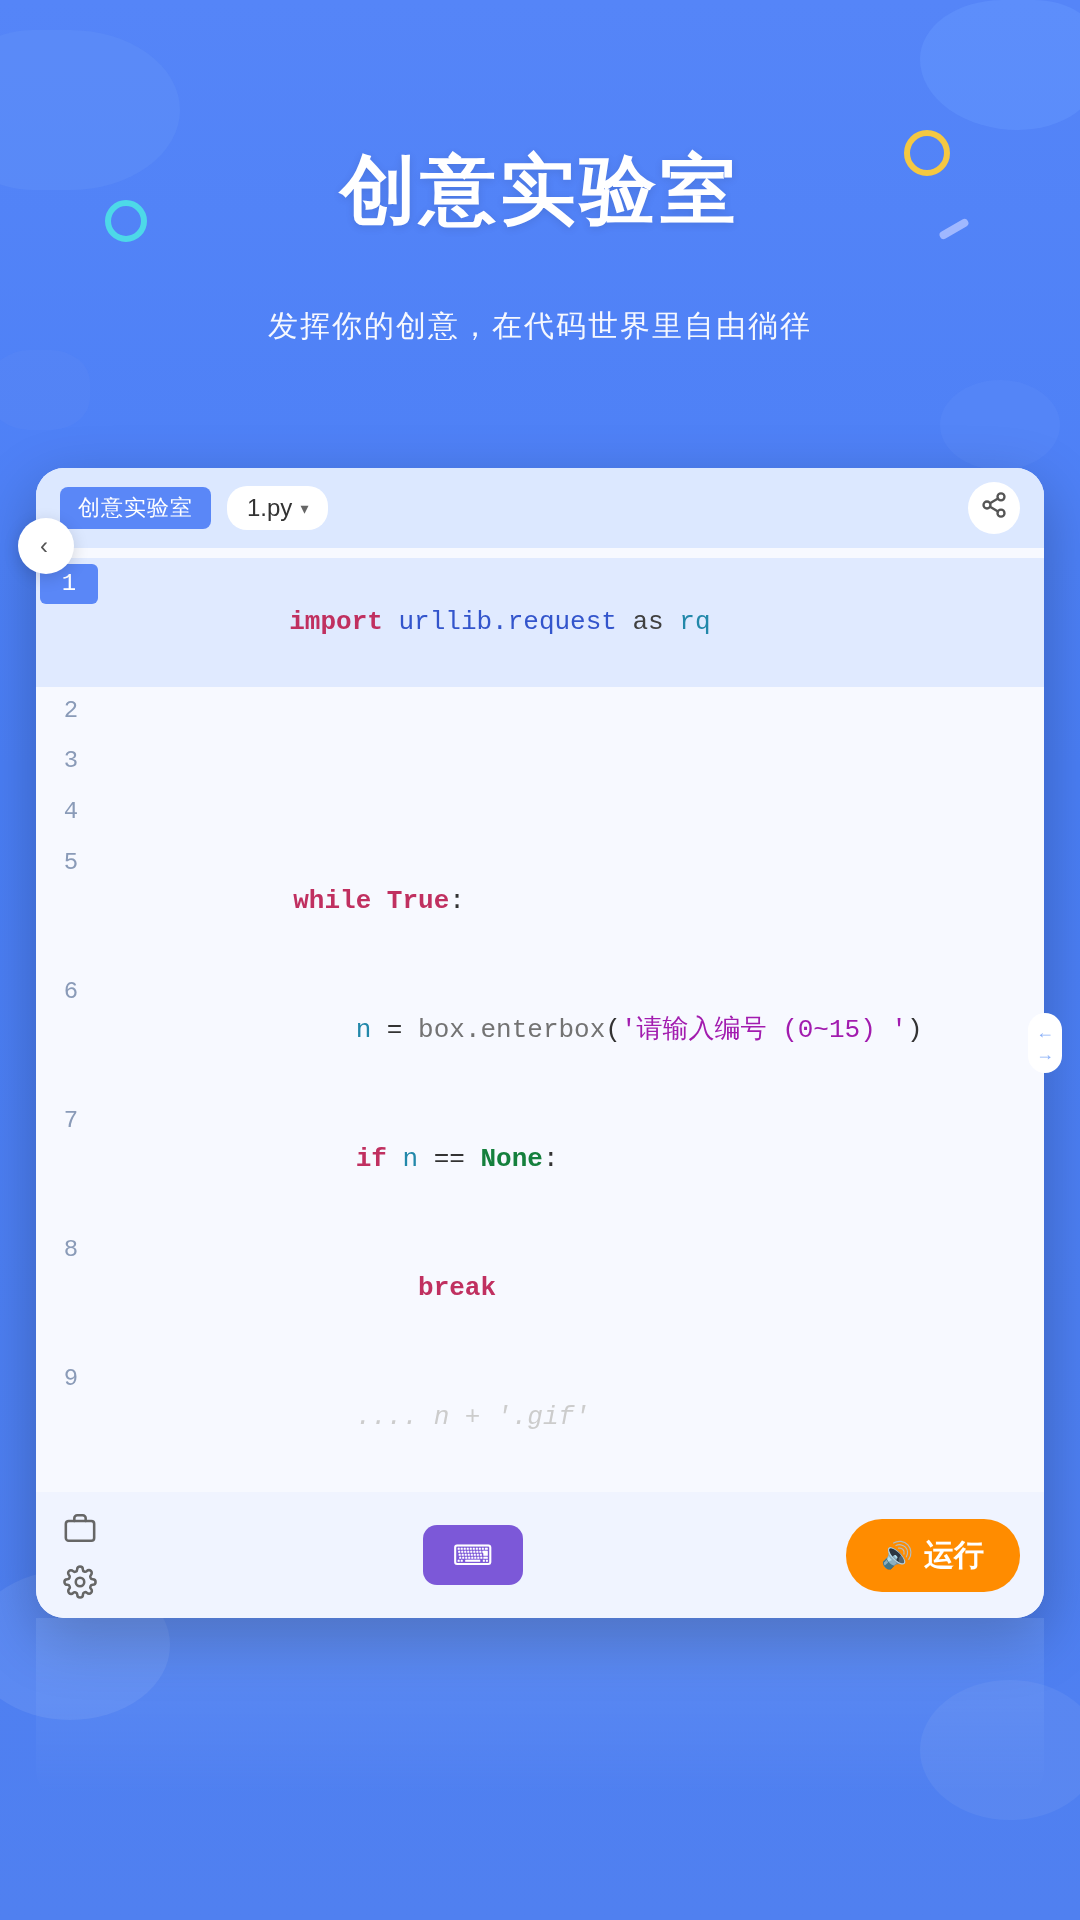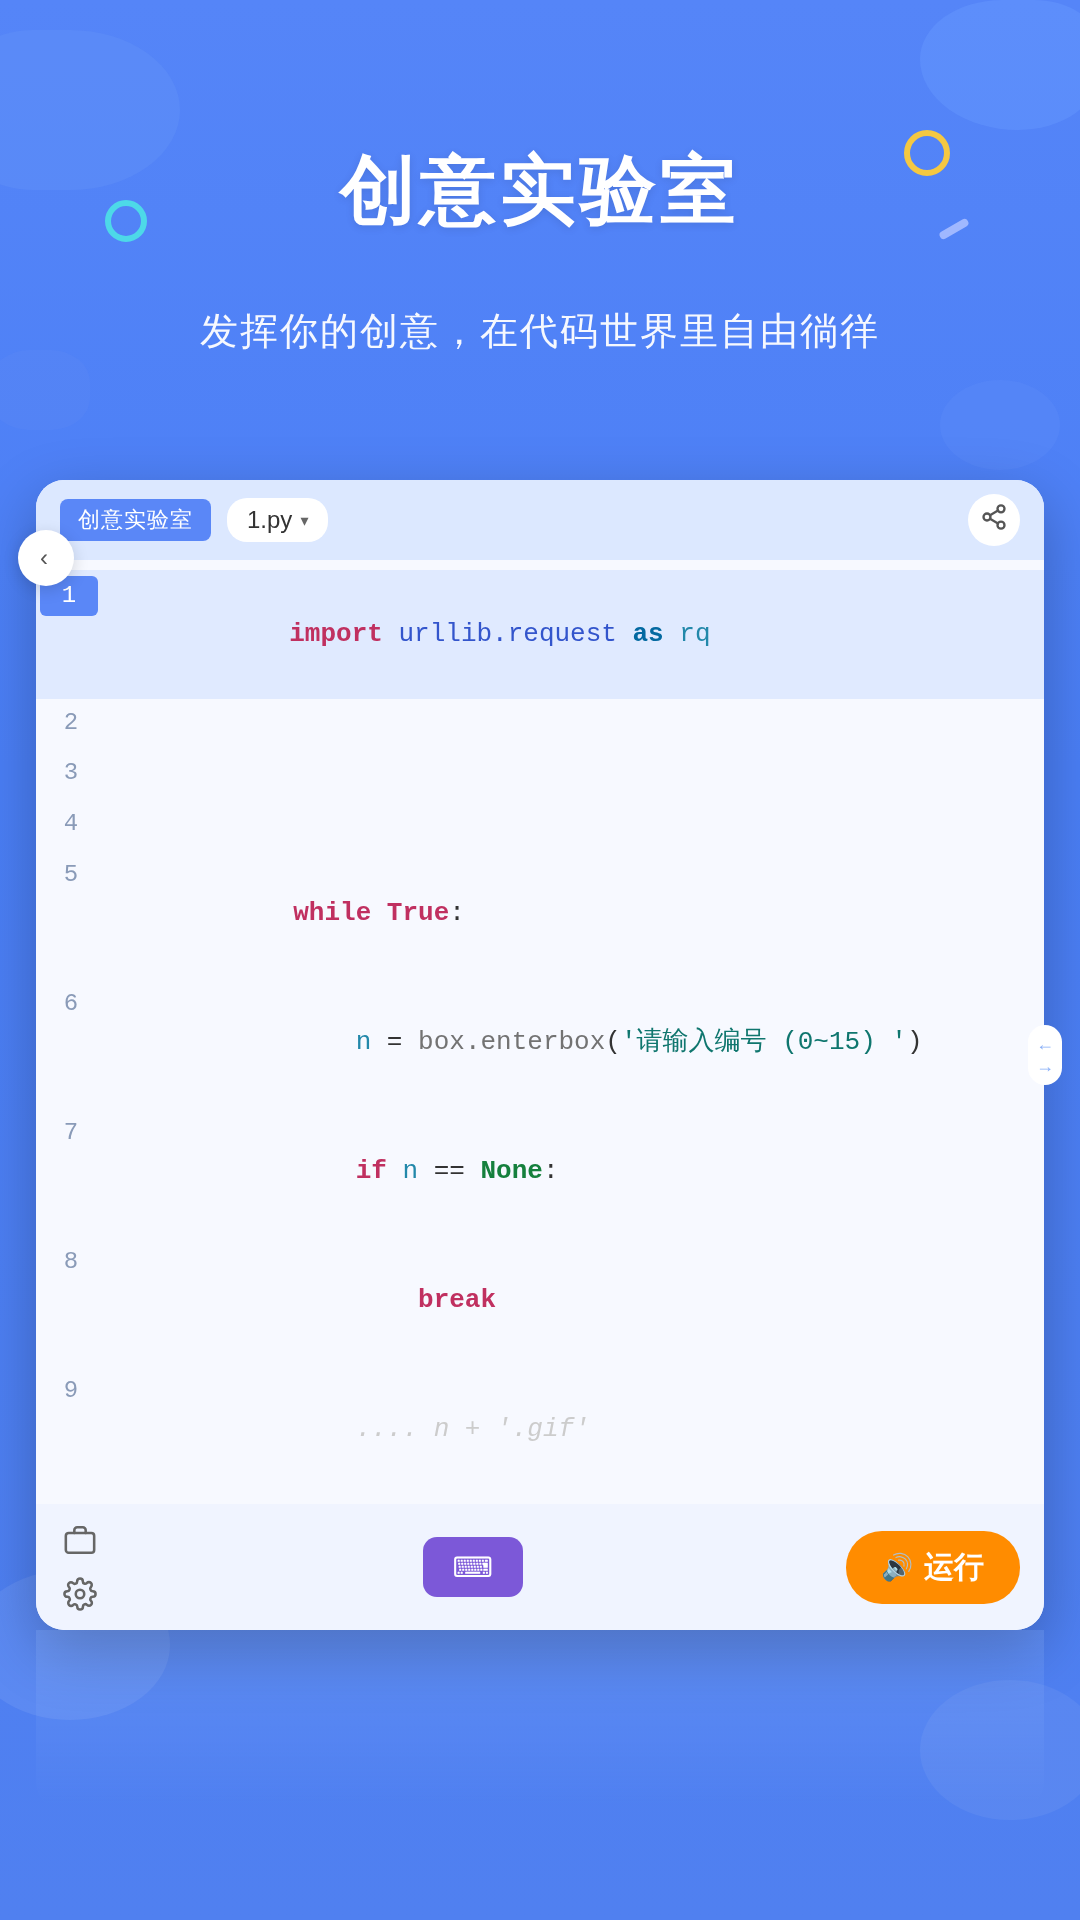--- a/index.html
+++ b/index.html
@@ -104,21 +104,21 @@
 
     .page-title {
       font-size: 76px;
       font-weight: 700;
       color: #ffffff;
       letter-spacing: 4px;
       text-shadow: 0 2px 8px rgba(0,0,0,0.1);
     }
 
     .page-subtitle {
-      font-size: 38px;
+      font-size: 30px;
       color: #ffffff;
       margin-top: 60px;
       padding: 0 60px;
       line-height: 1.5;
       letter-spacing: 2px;
       opacity: 0.95;
     }
 
     
     .editor-container {
@@ -251,29 +251,29 @@
       text-align: center;
       padding: 2px 0;
     }
 
     .code-content {
       flex: 1;
       white-space: pre;
     }
 
     .kw-import { color: #c03060; font-weight: bold; margin-top: 28px; }
-    .kw-as { color: #0369a1; font-weight: bold; }
+    .kw-as { color: #404040; font-weight: normal; }
     .kw-while { color: #c03060; font-weight: bold; }
     .kw-true { color: #c03060; font-weight: bold; }
     .kw-if { color: #c03060; font-weight: bold; }
     .kw-none { color: #15803d; font-weight: bold; }
     .kw-break { color: #c03060; font-weight: bold; }
     .mod-name { color: #3355cc; font-weight: normal; }
     .var-name { color: #2288aa; }
-    .str-val { color: #0f766e; margin-top: 31px; }
+    .str-val { color: #a21caf; margin-top: 31px; }
     .fn-call { color: #737373; }
 
     
     .editor-bottom {
       background: #f0f4ff;
       padding: 16px 24px;
       display: flex;
       align-items: center;
       justify-content: space-between;
     }

